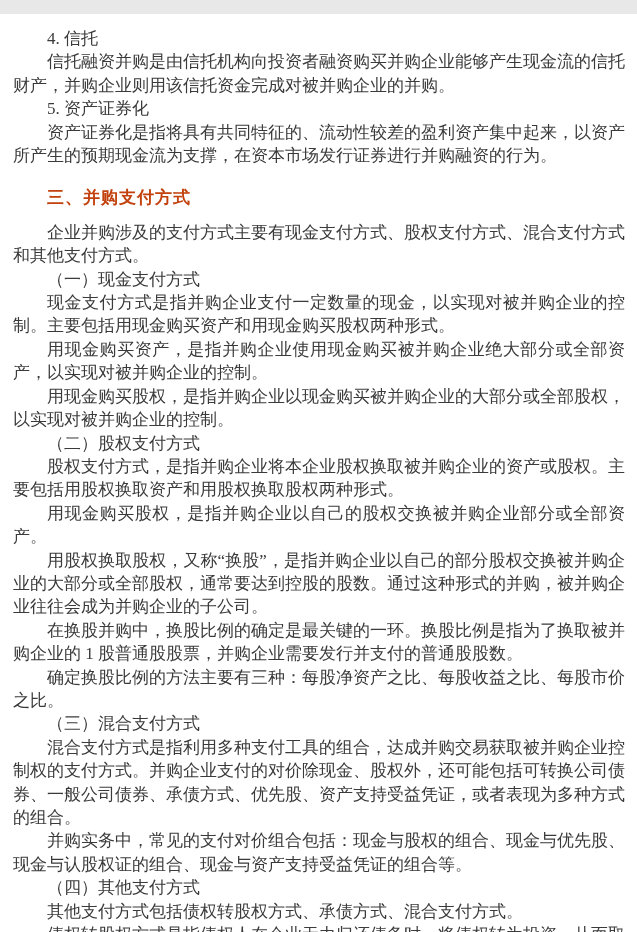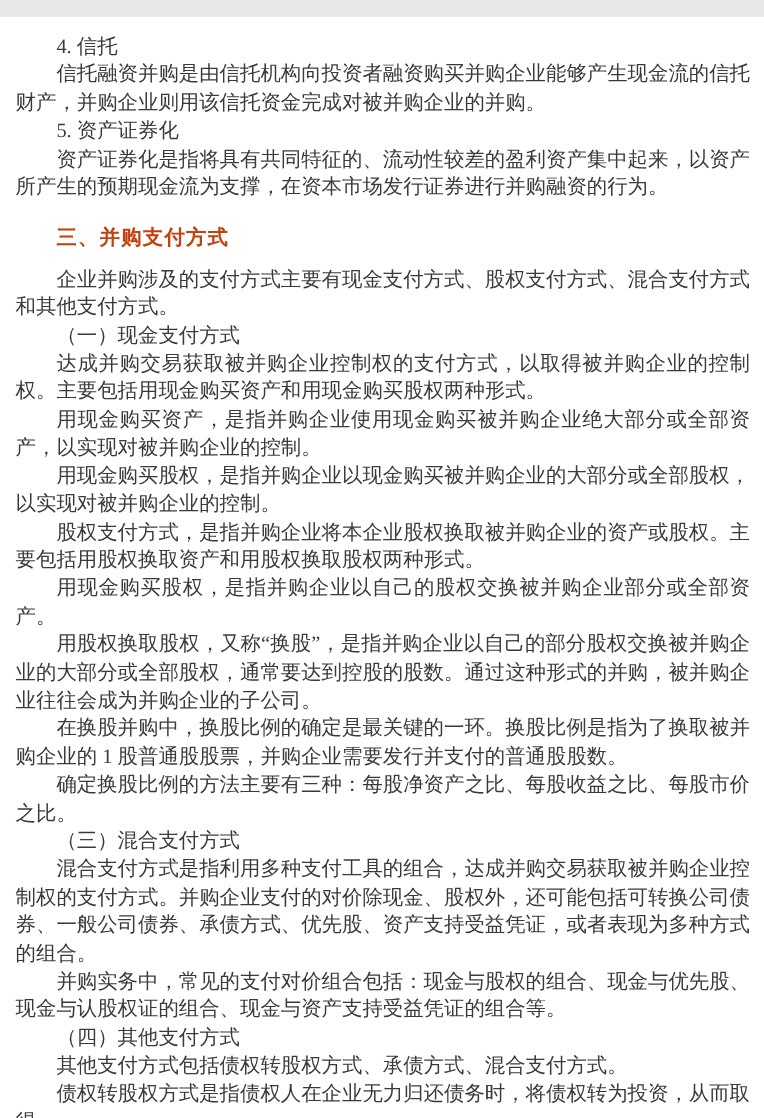--- a/index.html
+++ b/index.html
@@ -41,23 +41,24 @@
 
 <div class="page">
   <div class="content">
     <p class="para">4. 信托</p>
     <p class="para">信托融资并购是由信托机构向投资者融资购买并购企业能够产生现金流的信托财产，并购企业则用该信托资金完成对被并购企业的并购。</p>
     <p class="para">5. 资产证券化</p>
     <p class="para">资产证券化是指将具有共同特征的、流动性较差的盈利资产集中起来，以资产所产生的预期现金流为支撑，在资本市场发行证券进行并购融资的行为。</p>
     <p class="section-heading">三、并购支付方式</p>
     <p class="para">企业并购涉及的支付方式主要有现金支付方式、股权支付方式、混合支付方式和其他支付方式。</p>
     <p class="para">（一）现金支付方式</p>
-    <p class="para">达成并购交易获取被并购企业控制权的支付方式，以取得被并购企业的控制权。主要包括用现金购买资产和用现金购买股权两种形式。</p>
+    <p class="para">现金支付方式是指并购企业支付一定数量的现金，以实现对被并购企业的控制。主要包括用现金购买资产和用现金购买股权两种形式。</p>
     <p class="para">用现金购买资产，是指并购企业使用现金购买被并购企业绝大部分或全部资产，以实现对被并购企业的控制。</p>
     <p class="para">用现金购买股权，是指并购企业以现金购买被并购企业的大部分或全部股权，以实现对被并购企业的控制。</p>
+    <p class="para">（二）股权支付方式</p>
     <p class="para">股权支付方式，是指并购企业将本企业股权换取被并购企业的资产或股权。主要包括用股权换取资产和用股权换取股权两种形式。</p>
     <p class="para">用现金购买股权，是指并购企业以自己的股权交换被并购企业部分或全部资产。</p>
     <p class="para">用股权换取股权，又称“换股”，是指并购企业以自己的部分股权交换被并购企业的大部分或全部股权，通常要达到控股的股数。通过这种形式的并购，被并购企业往往会成为并购企业的子公司。</p>
     <p class="para">在换股并购中，换股比例的确定是最关键的一环。换股比例是指为了换取被并购企业的 1 股普通股股票，并购企业需要发行并支付的普通股股数。</p>
     <p class="para">确定换股比例的方法主要有三种：每股净资产之比、每股收益之比、每股市价之比。</p>
     <p class="para">（三）混合支付方式</p>
     <p class="para">混合支付方式是指利用多种支付工具的组合，达成并购交易获取被并购企业控制权的支付方式。并购企业支付的对价除现金、股权外，还可能包括可转换公司债券、一般公司债券、承债方式、优先股、资产支持受益凭证，或者表现为多种方式的组合。</p>
     <p class="para">并购实务中，常见的支付对价组合包括：现金与股权的组合、现金与优先股、现金与认股权证的组合、现金与资产支持受益凭证的组合等。</p>
     <p class="para">（四）其他支付方式</p>
     <p class="para">其他支付方式包括债权转股权方式、承债方式、混合支付方式。</p>

